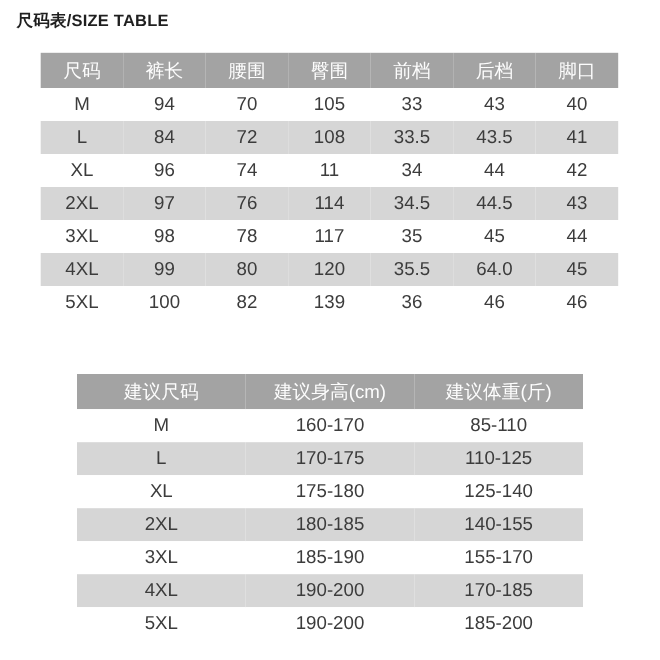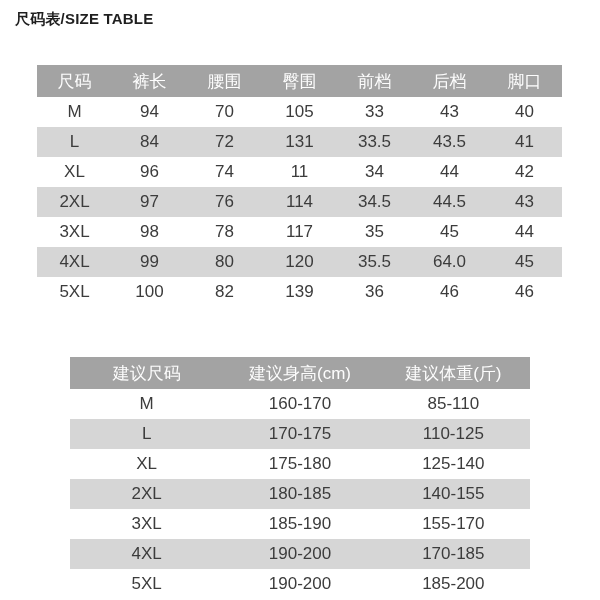--- a/index.html
+++ b/index.html
@@ -30,21 +30,20 @@
   }
   .title-2 {
     position: absolute;
     left: 15px;
     top: 303px;
   }
   table.size-table {
     border-collapse: collapse;
     table-layout: fixed;
     position: absolute;
-    margin-top: 17px;
   }
   .table-1 {
     left: 37px;
     top: 48px;
     width: 525px;
   }
   .table-2 {
     left: 70px;
     top: 340px;
     width: 460px;
@@ -100,21 +99,21 @@
           <td>70</td>
           <td>105</td>
           <td>33</td>
           <td>43</td>
           <td>40</td>
         </tr>
         <tr>
           <td>L</td>
           <td>84</td>
           <td>72</td>
-          <td>131</td>
+          <td>108</td>
           <td>33.5</td>
           <td>43.5</td>
           <td>41</td>
         </tr>
         <tr>
           <td>XL</td>
           <td>96</td>
           <td>74</td>
           <td>11</td>
           <td>34</td>

